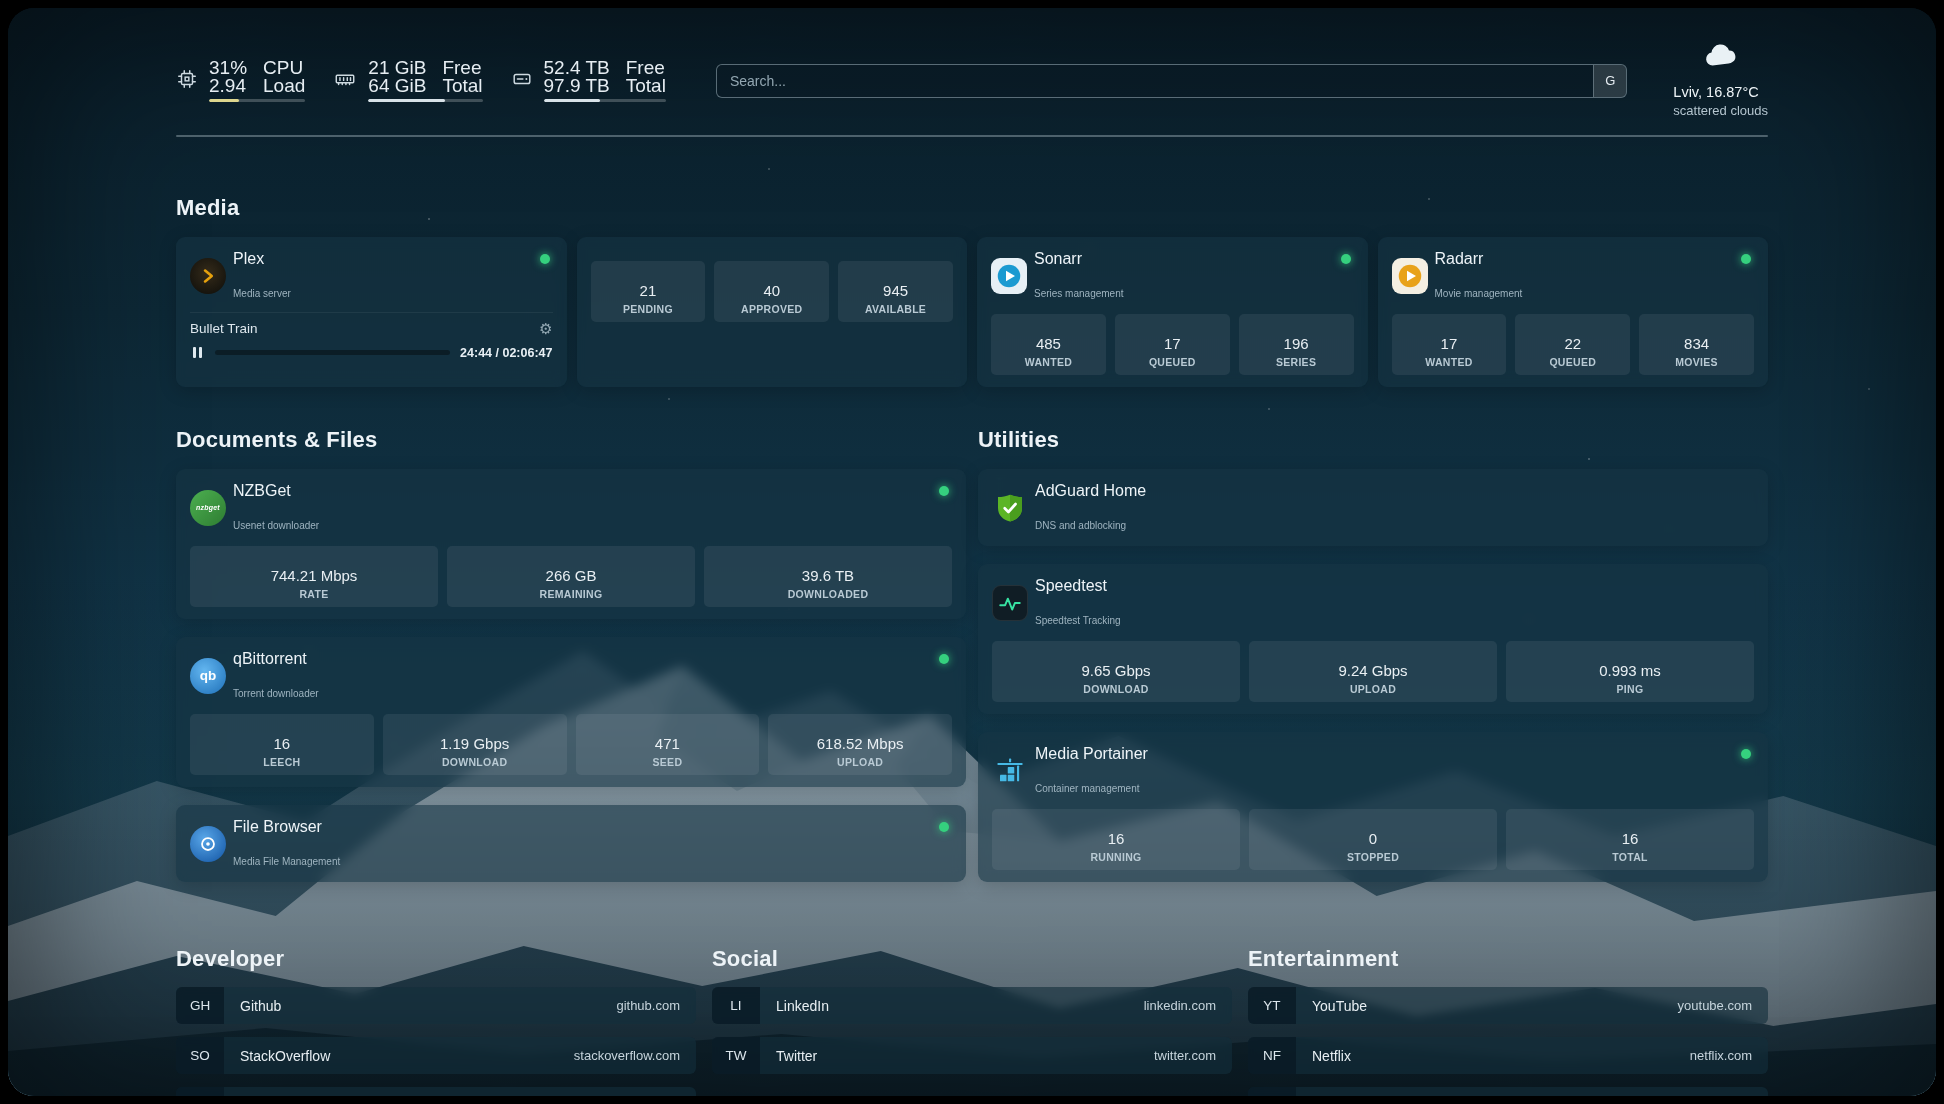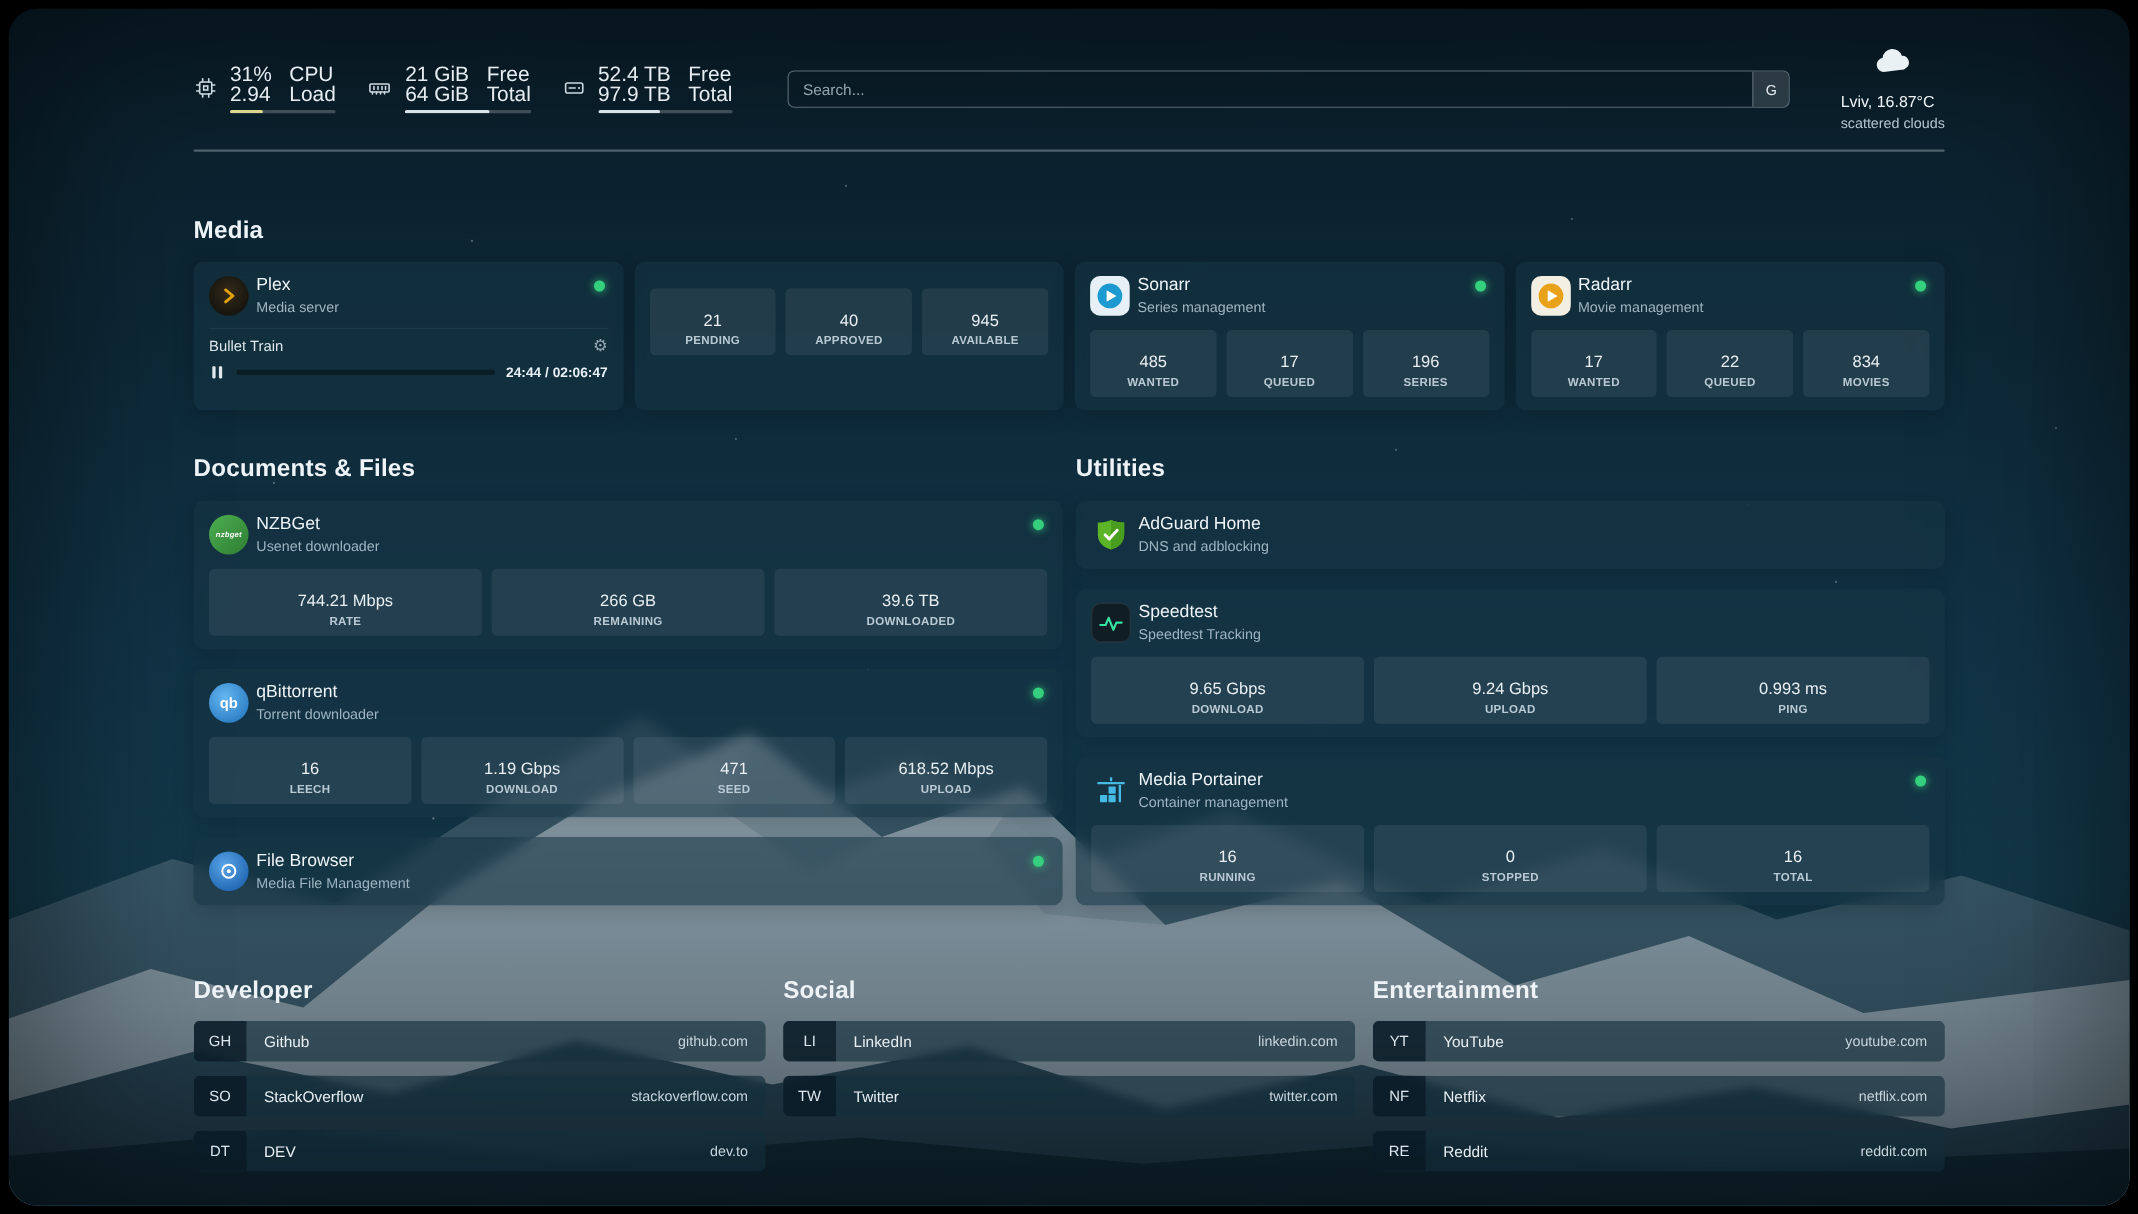--- a/index.html
+++ b/index.html
@@ -62,21 +62,21 @@
   .section-title { margin:0; font-size:22px; font-weight:600; color:#edf3f7; letter-spacing:.2px; }
   .media-section { margin-top:58px; }
   .media-grid { margin-top:16px; display:grid; grid-template-columns:repeat(4,1fr); gap:10px; }
 
   .card { background:rgba(22,52,66,0.6); border-radius:9px; padding:12px 14px; position:relative;
     backdrop-filter:blur(6px); box-shadow:0 4px 18px rgba(0,0,0,0.18); cursor:pointer; }
   .card-head { display:flex; align-items:center; gap:7px; padding-right:24px; }
   .app-icon { width:36px; height:36px; flex:0 0 36px; display:flex; align-items:center;
     justify-content:center; border-radius:50%; overflow:hidden; }
   .app-name { font-size:16px; font-weight:500; color:#eef4f8; line-height:20px; }
-  .app-desc { font-size:13px; color:#9fb4c0; line-height:17px; margin-top:1px; }
+  .app-desc { font-size:10px; color:#9fb4c0; line-height:17px; margin-top:16px; }
   .status-dot { position:absolute; top:17px; right:17px; width:10px; height:10px; border-radius:50%;
     background:#35d07e; box-shadow:0 0 8px rgba(53,208,126,0.9); }
 
   .stats { display:grid; gap:9px; margin-top:12px; }
   .cols-3 { grid-template-columns:repeat(3,1fr); }
   .cols-4 { grid-template-columns:repeat(4,1fr); }
   .stat { background:rgba(255,255,255,0.07); border-radius:5px; text-align:center; padding:21px 4px 7px; }
   .stat-value { font-size:15px; color:#e9eff3; line-height:18px; }
   .stat-label { font-size:10.5px; font-weight:700; color:#b9cad4; margin-top:3px; letter-spacing:.3px; }
 

